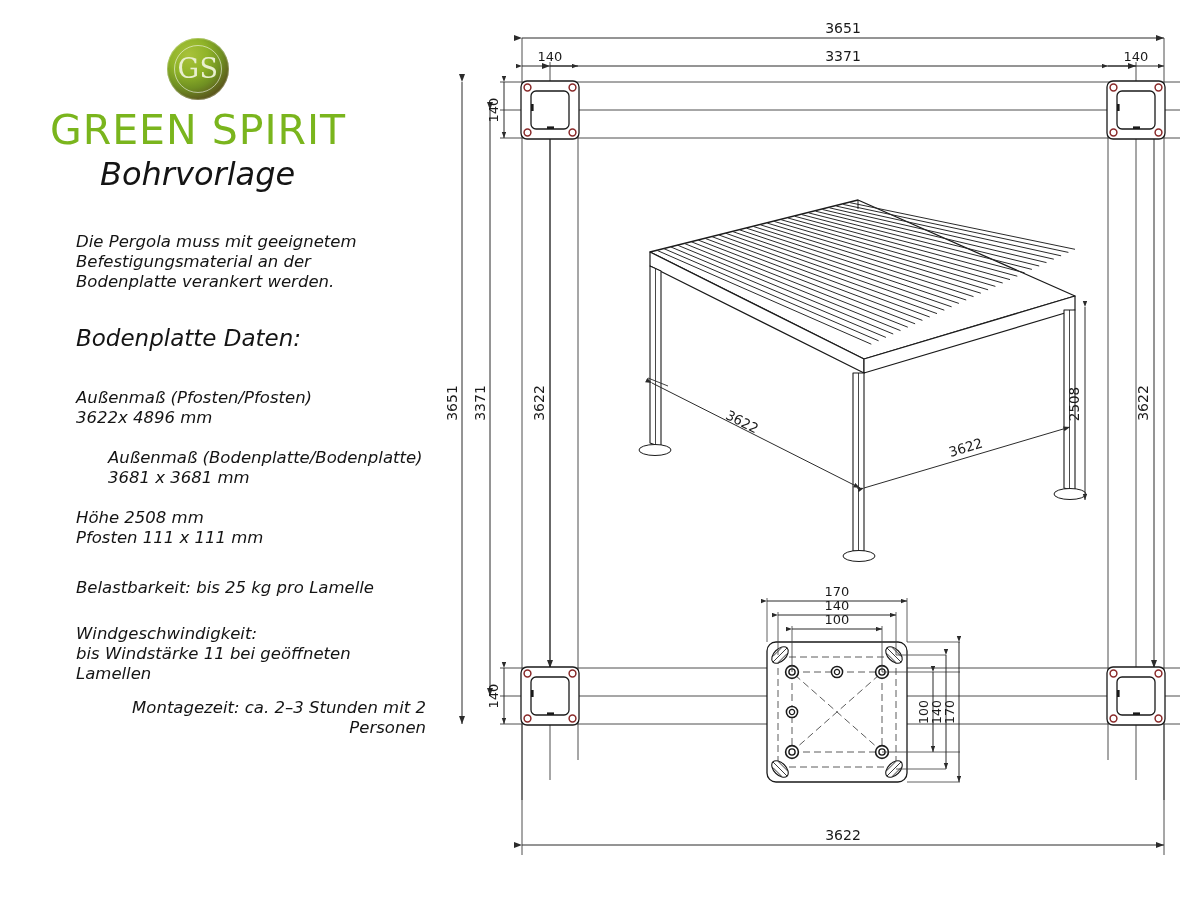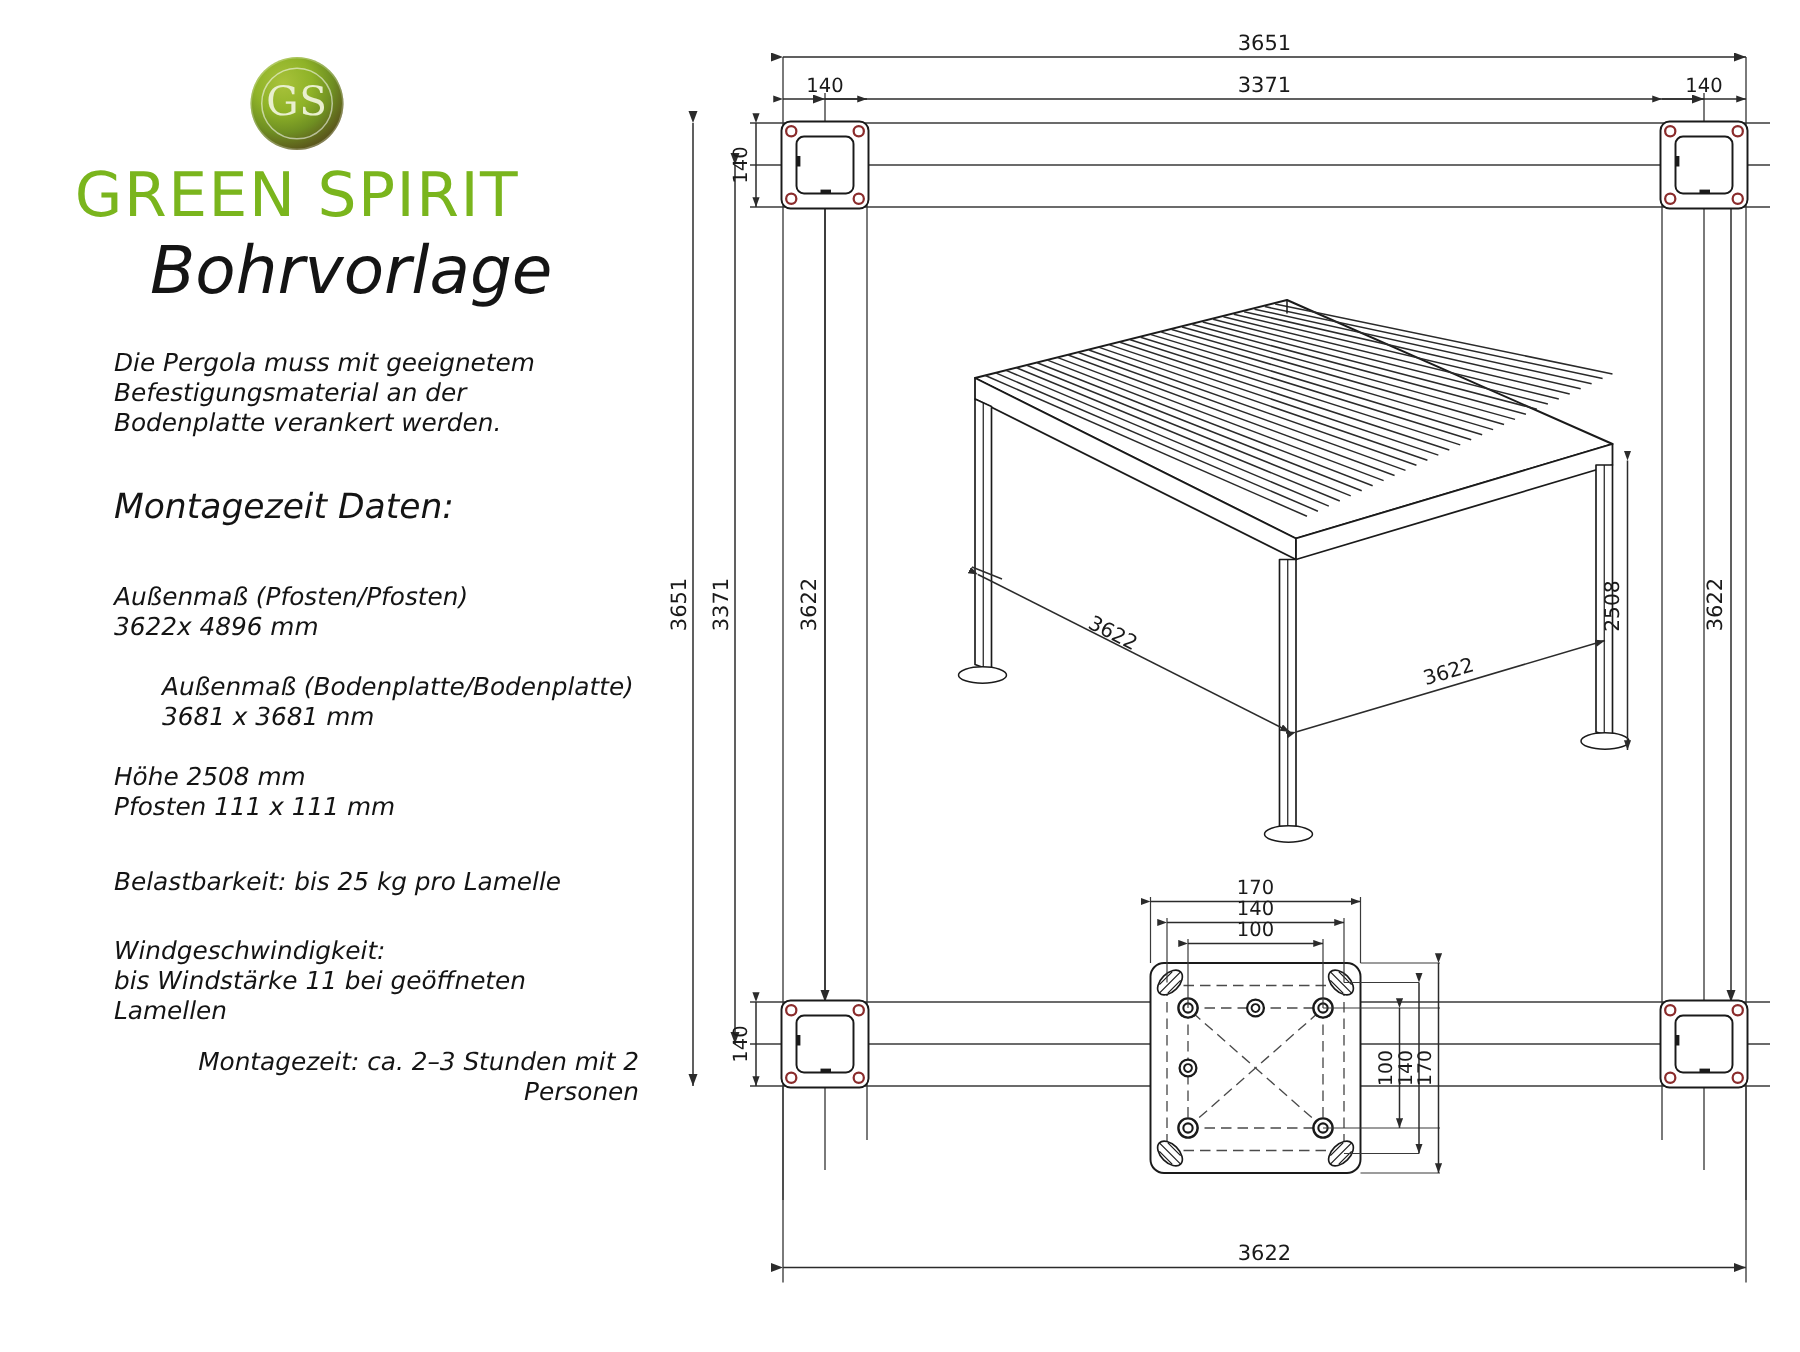--- a/index.html
+++ b/index.html
@@ -15,21 +15,21 @@
       background:radial-gradient(circle at 35% 28%, #a9c23b 0%, #8fb328 32%, #6f8f22 55%, #5c5a1c 75%, #4a3a12 100%);
       position:relative;box-shadow:inset 0 0 0 1px rgba(255,255,255,.25);}
   #logo-badge .ring{position:absolute;left:7px;top:7px;right:7px;bottom:7px;
       border-radius:50%;border:1.5px solid rgba(255,255,255,.55);}
   #logo-badge .gs{position:absolute;left:0;right:0;top:50%;transform:translateY(-52%);
       text-align:center;font-size:27px;letter-spacing:.5px;color:#e9efcf;
       font-family:"DejaVu Serif","Liberation Serif",serif;}
   #logo-word{font-size:41px;letter-spacing:1px;color:#7ab51d;margin-top:6px;
       font-family:"DejaVu Sans","Liberation Sans",sans-serif;font-weight:400;}
 
-  #doc-title{position:absolute;left:100px;top:155px;font-size:44px;font-style:italic;
+  #doc-title{position:absolute;left:100px;top:155px;font-size:32px;font-style:italic;
       font-family:"DejaVu Sans","Liberation Sans",sans-serif;color:#141414;}
 
   .para{position:absolute;left:76px;font-style:italic;font-size:16.5px;line-height:20px;
         white-space:pre-line;color:#141414;}
   #intro{top:232px;width:340px;}
   #td-head{position:absolute;left:76px;top:325px;font-style:italic;font-size:23px;color:#141414;}
   #spec0{top:388px;width:350px;}
   #spec1{top:448px;width:360px;margin-left:32px;}
   #spec2{top:508px;width:350px;}
   #spec3{top:578px;width:360px;}
@@ -52,21 +52,21 @@
     </div>
     <div id="logo-word">GREEN SPIRIT</div>
   </div>
 
   <div id="doc-title">Bohrvorlage</div>
 
   <div class="para" id="intro">Die Pergola muss mit geeignetem
 Befestigungsmaterial an der
 Bodenplatte verankert werden.</div>
 
-  <div id="td-head">Montagezeit Daten:</div>
+  <div id="td-head">Bodenplatte Daten:</div>
 
   <div class="para" id="spec0">Außenmaß (Pfosten/Pfosten)
 3622x 4896 mm</div>
   <div class="para" id="spec1">Außenmaß (Bodenplatte/Bodenplatte)
 3681 x 3681 mm</div>
   <div class="para" id="spec2">Höhe 2508 mm
 Pfosten 111 x 111 mm</div>
   <div class="para" id="spec3">Belastbarkeit: bis 25 kg pro Lamelle</div>
   <div class="para" id="spec4">Windgeschwindigkeit:
 bis Windstärke 11 bei geöffneten

